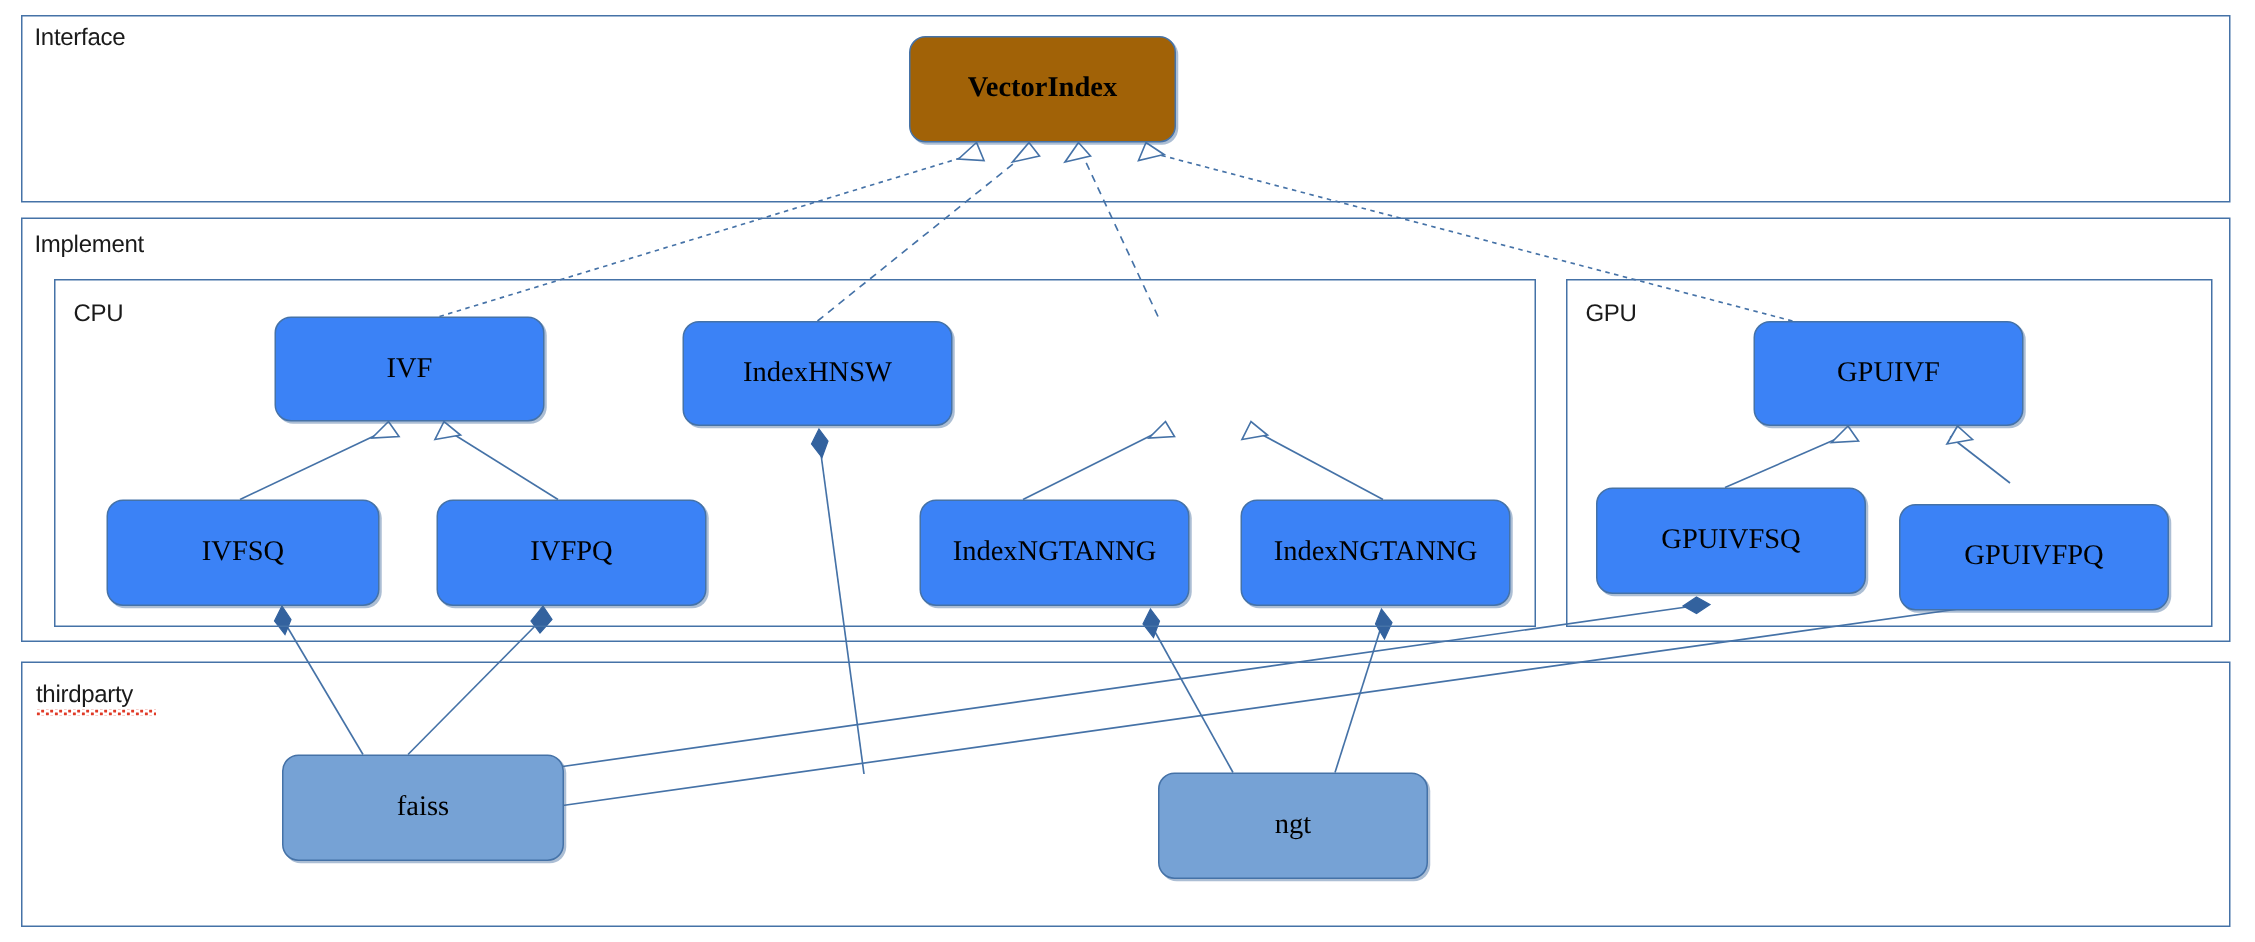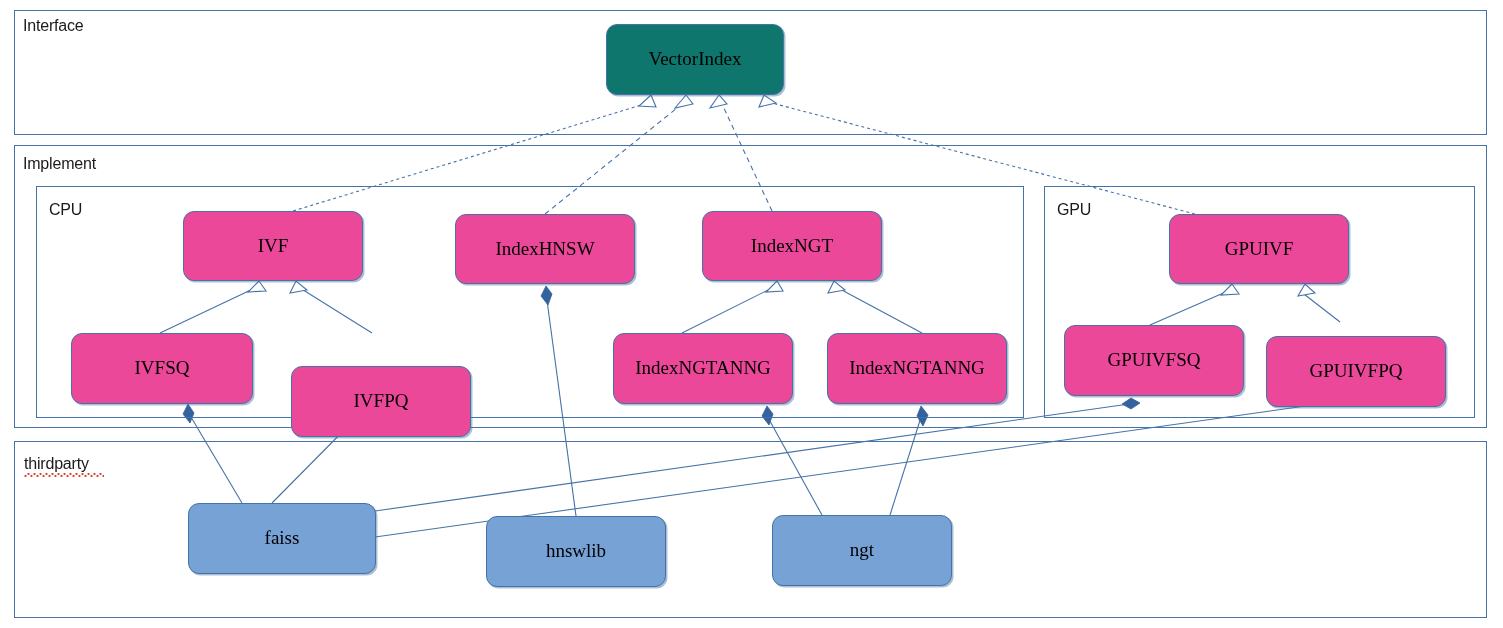--- a/index.html
+++ b/index.html
@@ -58,22 +58,22 @@
     border: 1.2px solid #4572A7;
     display: flex;
     align-items: center;
     justify-content: center;
     font-size: 19px;
     color: #000000;
     text-align: center;
     line-height: 1.1;
     box-shadow: 1.5px 1.5px 0 rgba(70,110,160,0.45);
   }
-  .node.green  { background: #ec4899; }
-  .node.pink   { background: #0f766e; }
+  .node.green  { background: #3b82f6; }
+  .node.pink   { background: #a16207; font-weight: bold; }
   .node.blue   { background: #76A2D5; }
 </style>
 </head>
 <body>
 
 <div id="canvas">
 
   <svg id="wires" viewBox="0 0 1503 628" xmlns="http://www.w3.org/2000/svg">
 
     <g stroke="#4572A7" stroke-width="1.1" fill="none">
@@ -146,35 +146,33 @@
 
   <div class="group-box" style="left:1044px; top:186px; width:431px; height:232px;"></div>
   <div class="group-label" style="left:1057px; top:201px;">GPU</div>
 
   <div class="node pink" style="left:606px; top:24px; width:178px; height:71px;">VectorIndex</div>
 
   <div class="node green" style="left:183px; top:211px; width:180px; height:70px;">IVF</div>
 
   <div class="node green" style="left:455px; top:214px; width:180px; height:70px;">IndexHNSW</div>
 
-  <div class="node green" style="left:702px; top:211px; width:180px; height:70px;">IndexNGT</div>
 
   <div class="node green" style="left:71px; top:333px; width:182px; height:71px;">IVFSQ</div>
 
-  <div class="node green" style="left:291px; top:333px; width:180px; height:71px;margin-top:33px;">IVFPQ</div>
+  <div class="node green" style="left:291px; top:333px; width:180px; height:71px;">IVFPQ</div>
 
   <div class="node green" style="left:613px; top:333px; width:180px; height:71px;">IndexNGTANNG</div>
 
   <div class="node green" style="left:827px; top:333px; width:180px; height:71px;">IndexNGTANNG</div>
 
   <div class="node green" style="left:1169px; top:214px; width:180px; height:70px;">GPUIVF</div>
 
   <div class="node green" style="left:1064px; top:325px; width:180px; height:71px;">GPUIVFSQ</div>
 
   <div class="node green" style="left:1266px; top:336px; width:180px; height:71px;">GPUIVFPQ</div>
 
   <div class="node blue" style="left:188px; top:503px; width:188px; height:71px;">faiss</div>
 
-  <div class="node blue" style="left:486px; top:516px; width:180px; height:71px;">hnswlib</div>
 
   <div class="node blue" style="left:772px; top:515px; width:180px; height:71px;">ngt</div>
 
 </div>
 
 </body></html>

